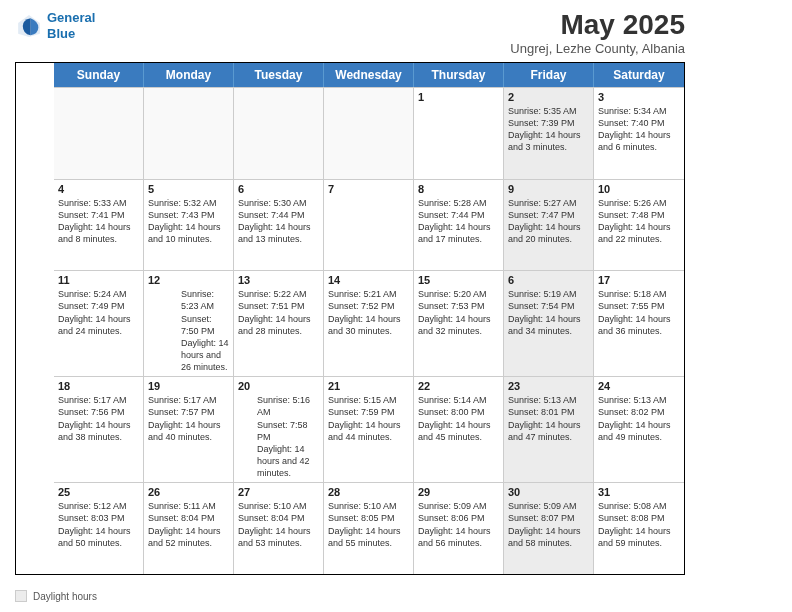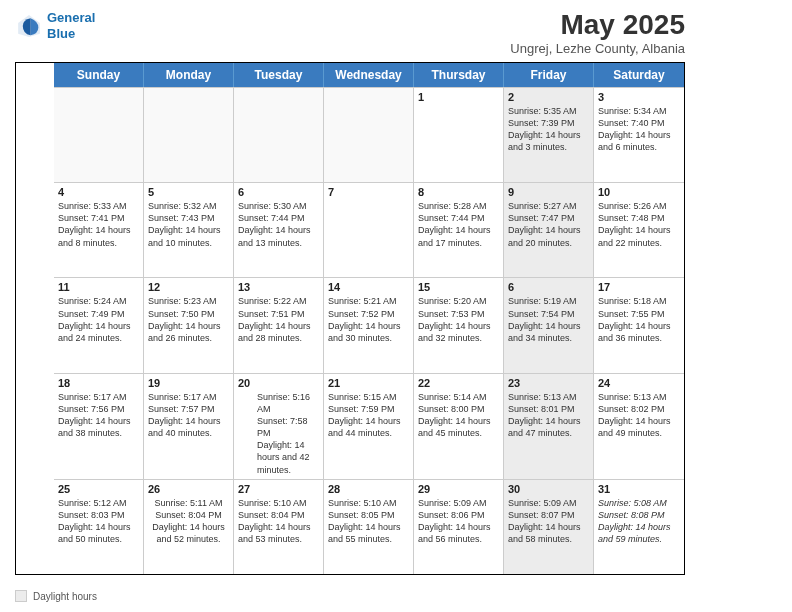--- a/index.html
+++ b/index.html
@@ -226,21 +226,21 @@
         </div>
         <div class="cal-row">
           <div class="cal-cell">
             <div class="day-num">11</div>
             <div class="cell-text" style="white-space: pre-line;">Sunrise: 5:24 AM
 Sunset: 7:49 PM
 Daylight: 14 hours and 24 minutes.</div>
           </div>
           <div class="cal-cell">
             <div class="day-num">12</div>
-            <div class="cell-text" style="white-space: pre-line;">Sunrise: 5:23 AM
+            <div class="cell-text" style="white-space: pre-line; margin-left: 33px;">Sunrise: 5:23 AM
 Sunset: 7:50 PM
 Daylight: 14 hours and 26 minutes.</div>
           </div>
           <div class="cal-cell">
             <div class="day-num">13</div>
             <div class="cell-text" style="white-space: pre-line;">Sunrise: 5:22 AM
 Sunset: 7:51 PM
 Daylight: 14 hours and 28 minutes.</div>
           </div>
           <div class="cal-cell">
@@ -314,21 +314,21 @@
         </div>
         <div class="cal-row">
           <div class="cal-cell">
             <div class="day-num">25</div>
             <div class="cell-text" style="white-space: pre-line;">Sunrise: 5:12 AM
 Sunset: 8:03 PM
 Daylight: 14 hours and 50 minutes.</div>
           </div>
           <div class="cal-cell">
             <div class="day-num">26</div>
-            <div class="cell-text" style="white-space: pre-line; text-align: center;">Sunrise: 5:11 AM
+            <div class="cell-text" style="white-space: pre-line;">Sunrise: 5:11 AM
 Sunset: 8:04 PM
 Daylight: 14 hours and 52 minutes.</div>
           </div>
           <div class="cal-cell">
             <div class="day-num">27</div>
             <div class="cell-text" style="white-space: pre-line;">Sunrise: 5:10 AM
 Sunset: 8:04 PM
 Daylight: 14 hours and 53 minutes.</div>
           </div>
           <div class="cal-cell">
@@ -344,21 +344,21 @@
 Daylight: 14 hours and 56 minutes.</div>
           </div>
           <div class="cal-cell shaded">
             <div class="day-num">30</div>
             <div class="cell-text" style="white-space: pre-line;">Sunrise: 5:09 AM
 Sunset: 8:07 PM
 Daylight: 14 hours and 58 minutes.</div>
           </div>
           <div class="cal-cell">
             <div class="day-num">31</div>
-            <div class="cell-text" style="white-space: pre-line; font-style: italic;">Sunrise: 5:08 AM
+            <div class="cell-text" style="white-space: pre-line;">Sunrise: 5:08 AM
 Sunset: 8:08 PM
 Daylight: 14 hours and 59 minutes.</div>
           </div>
         </div>
       </div>
   </div>
 
   <div class="footer">
     <div class="legend">
       <div class="legend-box"></div>

